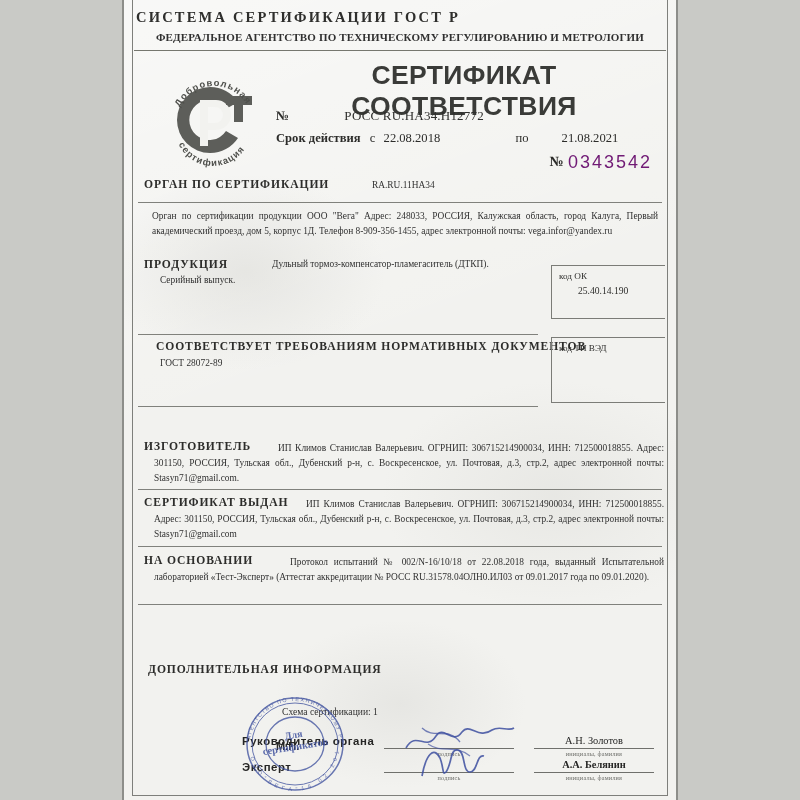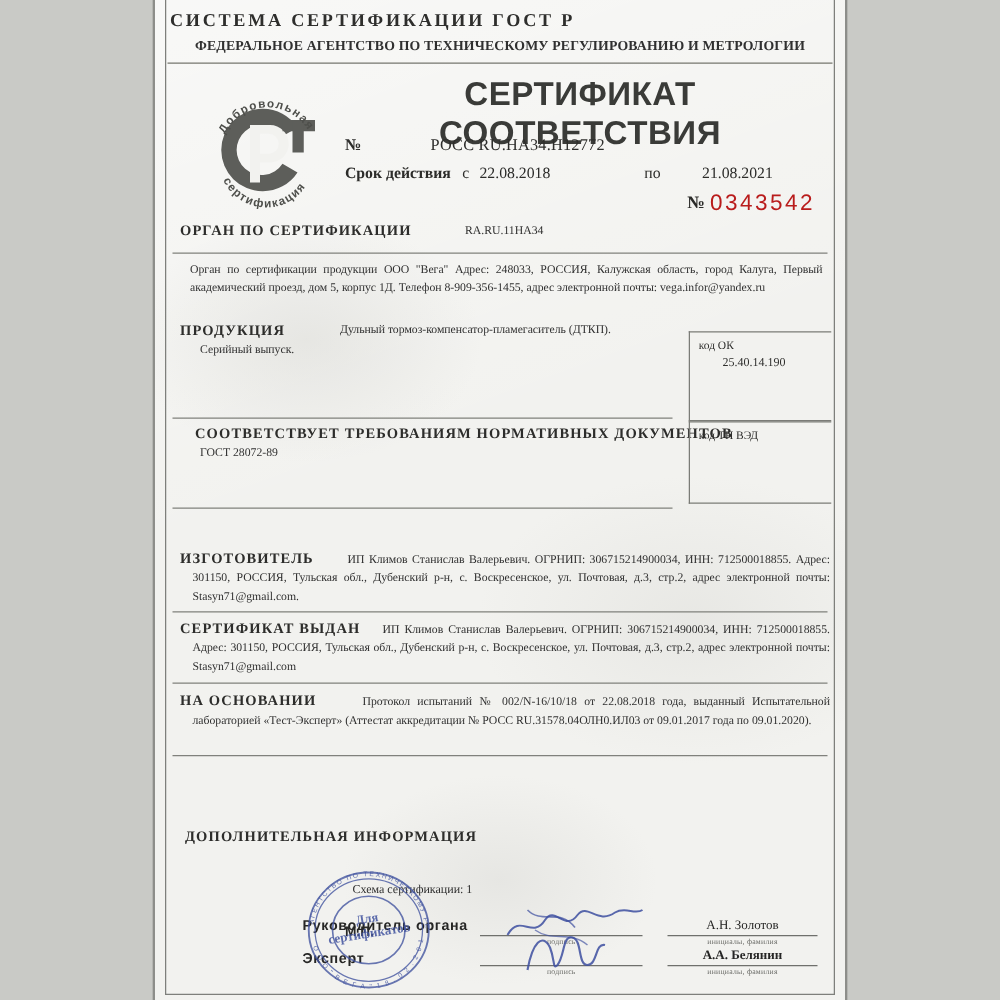--- a/index.html
+++ b/index.html
@@ -120,21 +120,21 @@
   .valid-row .to { margin-left: 30px; }
 
   .serial {
     position: absolute;
     right: 24px; top: 152px;
     font-size: 17px;
     white-space: nowrap;
   }
   .serial .sign { color: #2b2b29; font-weight: 700; font-size: 14px; vertical-align: 2px; }
   .serial .digits {
-    color: #b91c1c;
+    color: #701a75;
     letter-spacing: 2px;
     font-family: "Liberation Sans", sans-serif;
     font-size: 18px;
     margin-left: 4px;
   }
 
   
   .sect-label {
     position: absolute;
     font-family: "Liberation Serif", serif;
@@ -297,21 +297,21 @@
 
     <div class="sect-label" style="left:20px; top:178px;">ОРГАН ПО СЕРТИФИКАЦИИ</div>
     <div class="small-inline" style="left:248px; top:180px;">RA.RU.11НА34</div>
     <div class="rule" style="left:14px; right:14px; top:202px;"></div>
     <div class="body-text" style="left:28px; top:209px; width:506px;">Орган по сертификации продукции ООО "Вега" Адрес: 248033, РОССИЯ, Калужская область, город Калуга, Первый академический проезд, дом 5, корпус 1Д. Телефон 8-909-356-1455, адрес электронной почты: vega.infor@yandex.ru</div>
 
     <div class="sect-label" style="left:20px; top:258px;">ПРОДУКЦИЯ</div>
     <div class="small-inline" style="left:36px; top:275px;">Серийный выпуск.</div>
     <div class="small-inline" style="left:148px; top:259px;">Дульный тормоз-компенсатор-пламегаситель (ДТКП).</div>
 
-    <div class="code-box" style="left:427px; top:265px; width:114px; height:72px;">
+    <div class="code-box" style="left:427px; top:265px; width:114px; height:54px;">
       <div class="cb-title">код ОК</div>
       <div class="cb-value">25.40.14.190</div>
     </div>
 
     <div class="rule" style="left:14px; width:400px; top:334px;"></div>
 
     <div class="sect-label" style="left:32px; top:340px;">СООТВЕТСТВУЕТ ТРЕБОВАНИЯМ НОРМАТИВНЫХ ДОКУМЕНТОВ</div>
     <div class="small-inline" style="left:36px; top:358px;">ГОСТ 28072-89</div>
 
     <div class="code-box" style="left:427px; top:337px; width:114px; height:66px;">

